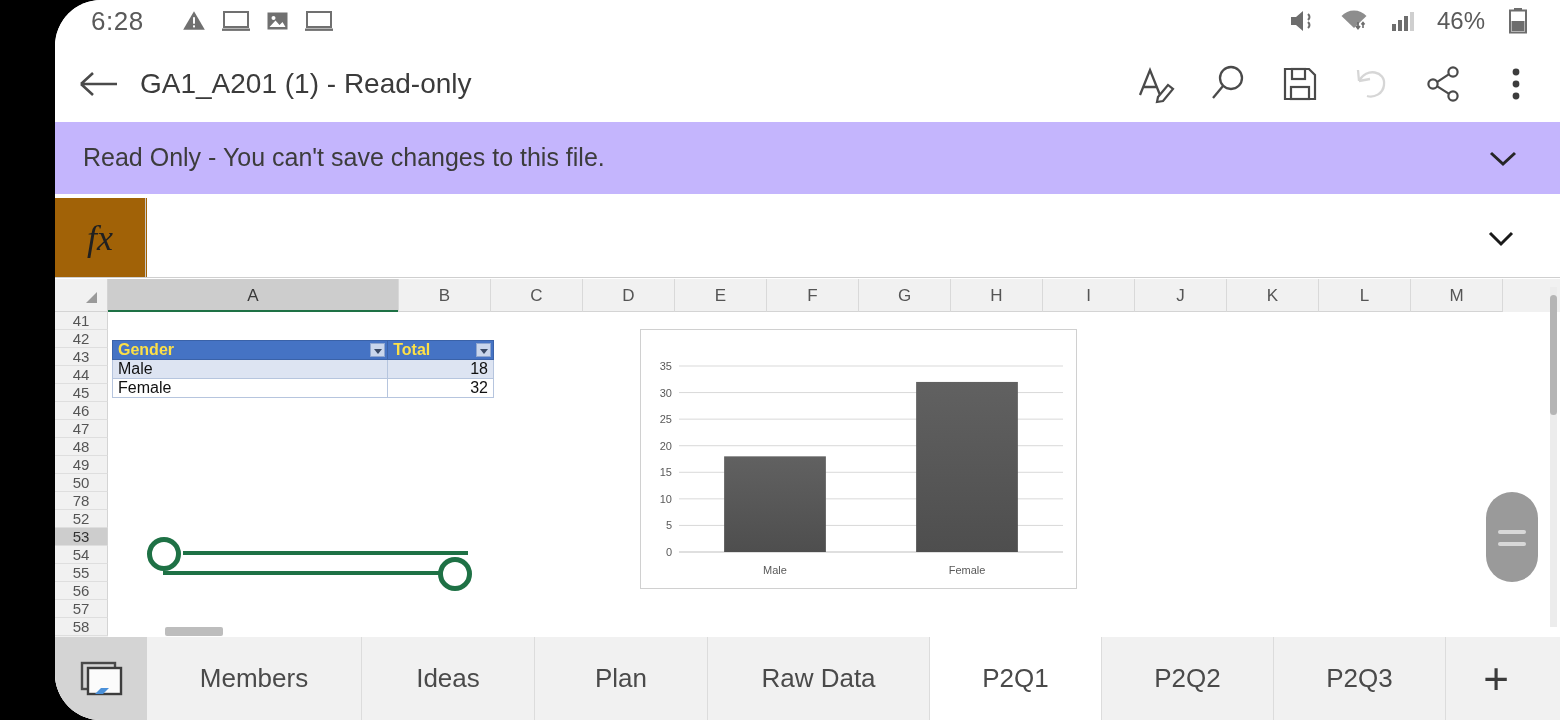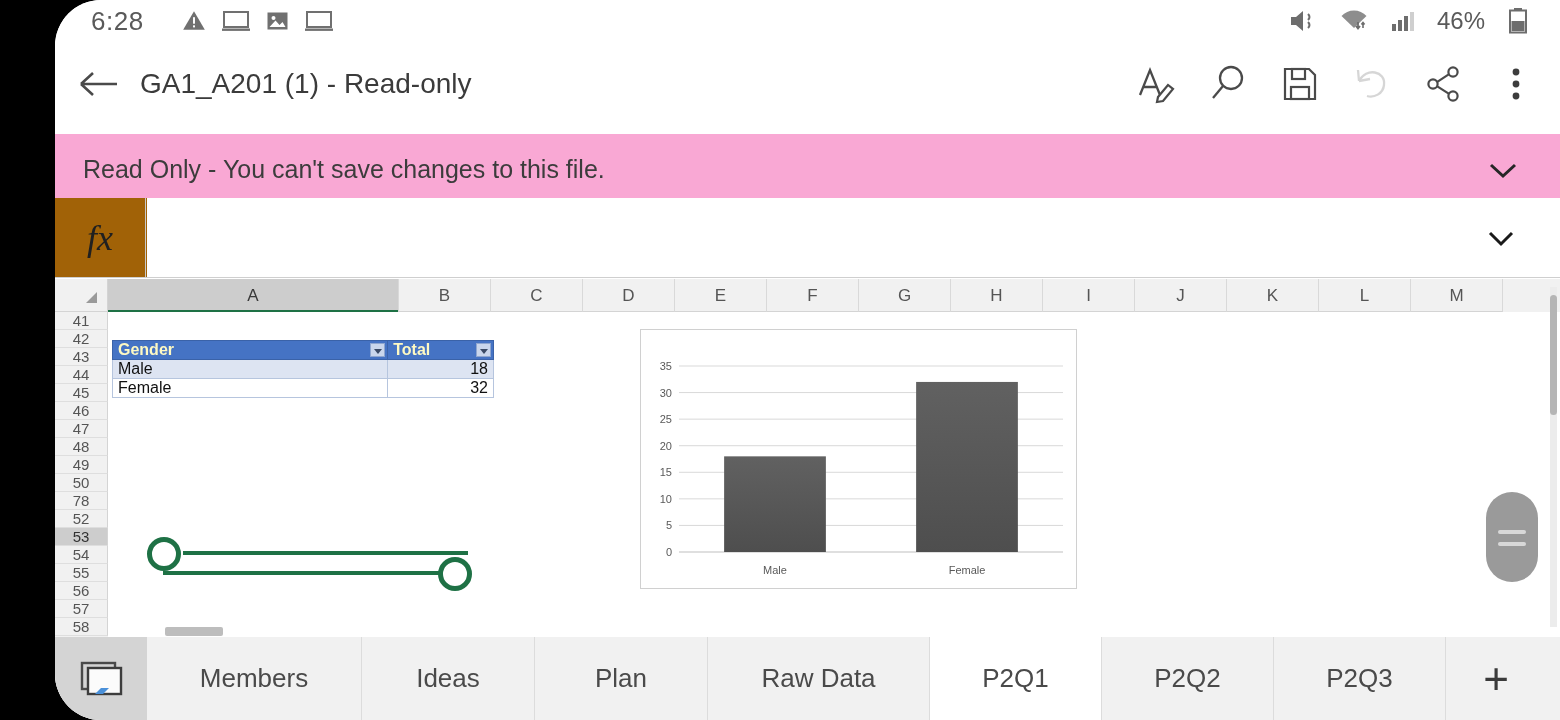--- a/index.html
+++ b/index.html
@@ -47,22 +47,21 @@
     position: absolute; left: 85px; top: 18px;
     font-size: 28px; color: #3b3b3b; line-height: 40px; white-space: nowrap;
   }
   .tb-actions { position: absolute; right: 18px; top: 14px; display: flex; align-items: center; gap: 20px; }
   .tb-btn { width: 52px; height: 48px; display: flex; align-items: center; justify-content: center; cursor: pointer; }
   .tb-btn.disabled { opacity: .35; }
 
   
   #banner {
     position: absolute; left: 0; top: 122px; width: 1505px; height: 72px;
-    background: #f9a8d4;
-    margin-top: 12px;
+    background: #c4b5fd;
   }
   #banner .txt {
     position: absolute; left: 28px; top: 21px;
     font-size: 25px; color: #3c3c3c;
   }
   #banner .chev { position: absolute; right: 40px; top: 24px; cursor: pointer; }
 
   
   #formulabar {
     position: absolute; left: 0; top: 198px; width: 1505px; height: 80px;
@@ -116,21 +115,21 @@
   }
   .rowh.sel { background: #cdcdcd; color: #333; }
   #cells { position: absolute; left: 53px; top: 33px; right: 0; bottom: 0; background: #fff; }
 
   
   #pivot {
     position: absolute; left: 4px; top: 28px; width: 382px;
     border-collapse: collapse; font-size: 16px;
   }
   #pivot th {
-    background: #4573c4; color: #fef9c3; font-weight: bold; font-size: 16px;
+    background: #4573c4; color: #fde047; font-weight: bold; font-size: 16px;
     text-align: left; height: 18px; padding: 0 0 0 5px; border: 1px solid #3a62a8;
     position: relative;
   }
   #pivot th .fl {
     position: absolute; right: 2px; top: 2px; width: 15px; height: 14px;
     background: #c9d6ec; border: 1px solid #8ea6d0; cursor: pointer;
   }
   #pivot th .fl::after {
     content: ""; position: absolute; left: 3px; top: 5px;
     border-left: 4px solid transparent; border-right: 4px solid transparent;

